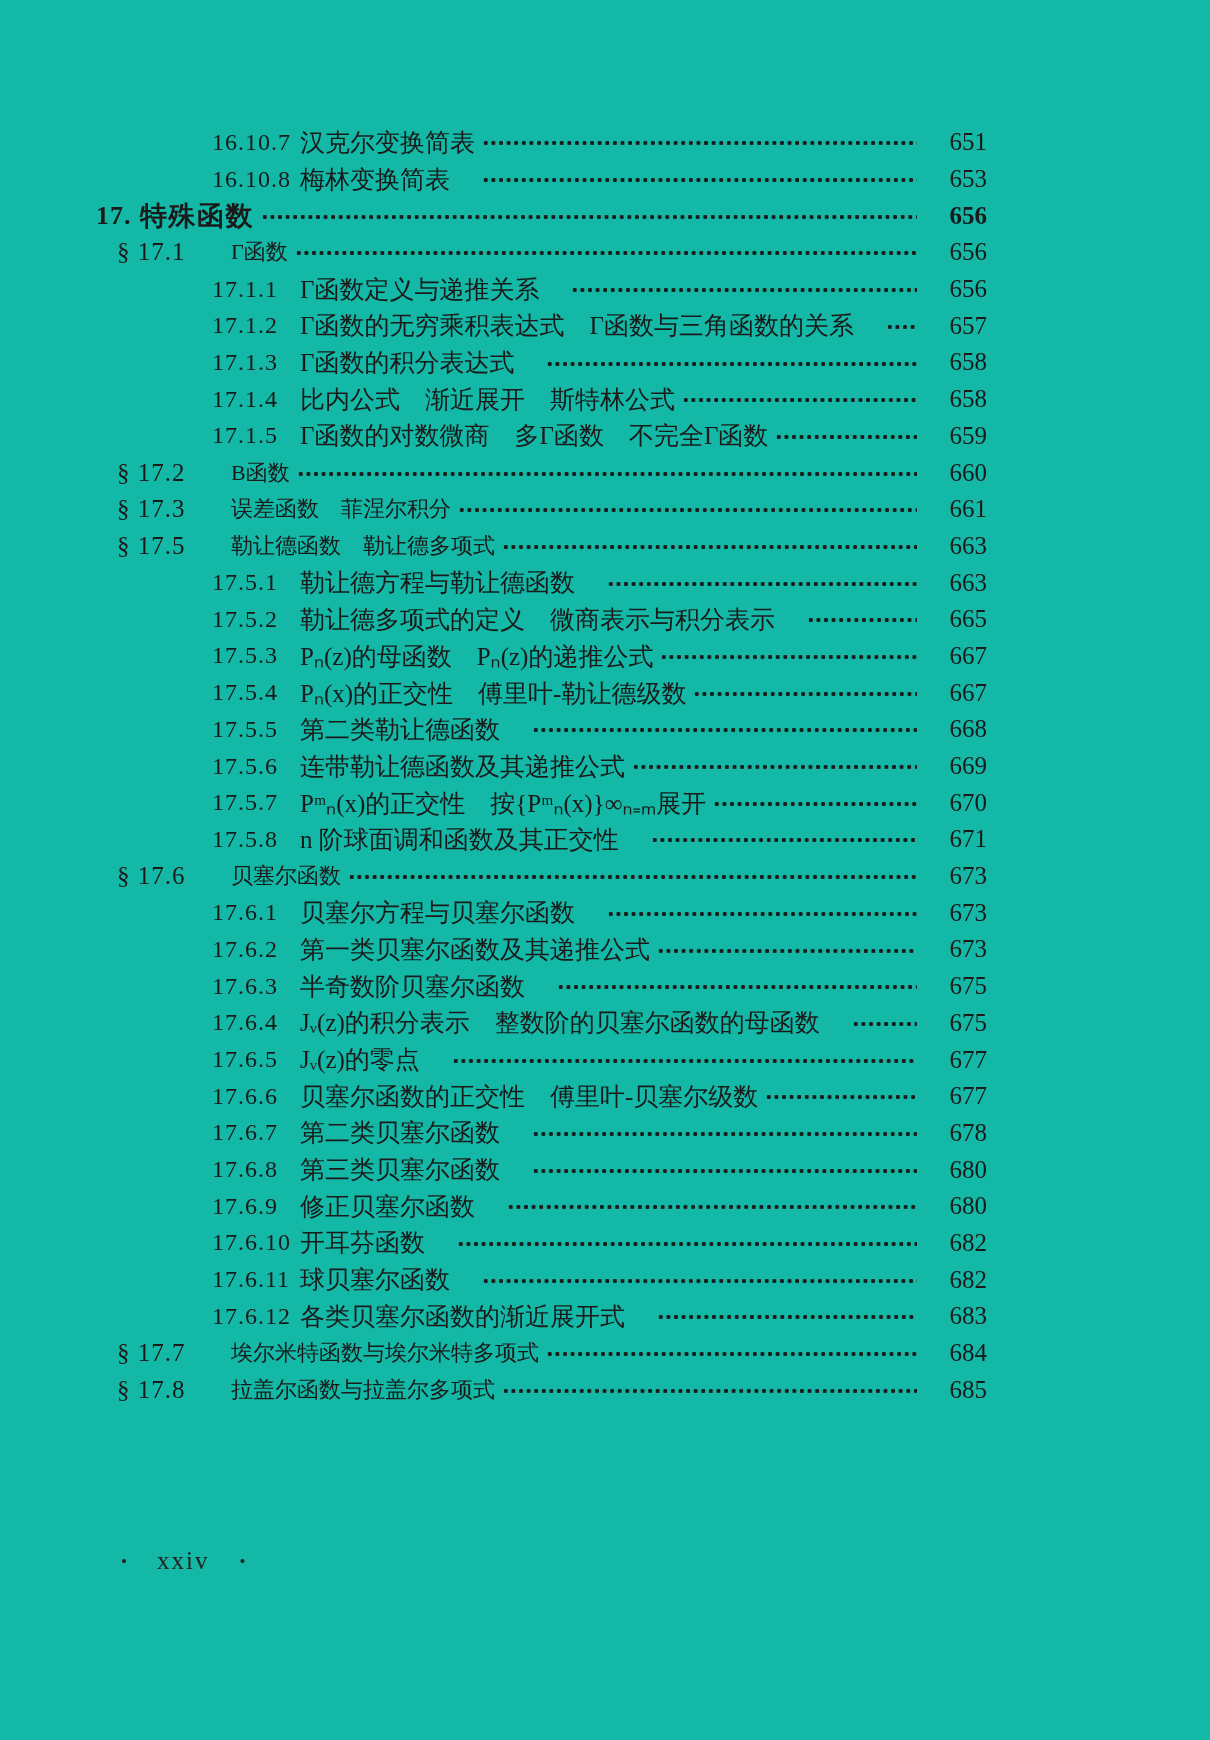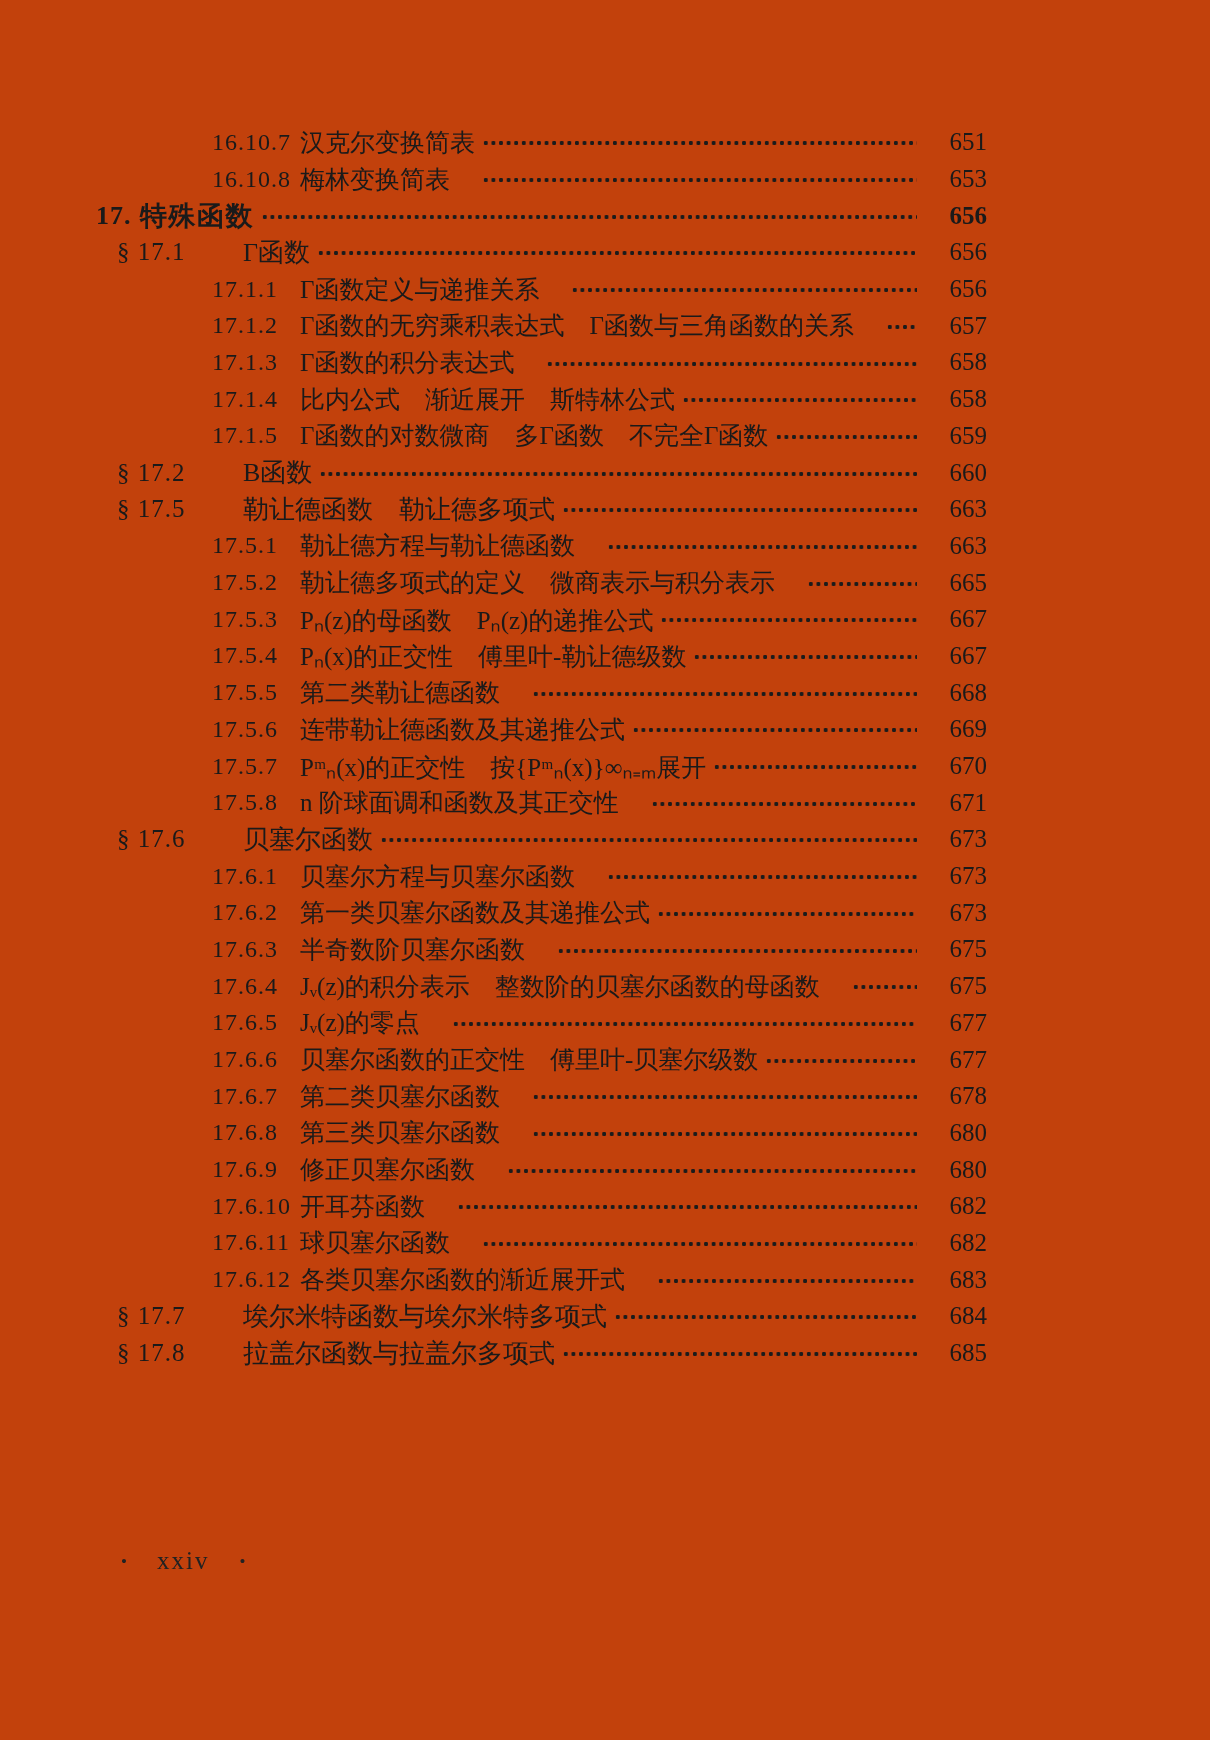--- a/index.html
+++ b/index.html
@@ -4,21 +4,21 @@
 <style>
   html, body { margin:0; padding:0; }
   body {
     width:1210px; height:1740px;
     font-family:"Liberation Serif", serif;
     background:#ffffff;
   }
   .page {
     position:relative;
     width:1210px; height:1740px;
-    background:#c2410c;
+    background:#14b8a6;
     overflow:hidden;
     color:#1a1a1a;
   }
   .toc {
     position:absolute;
     top:124px; left:0; right:223px;
   }
   .row {
     display:flex;
     align-items:center;
@@ -50,21 +50,21 @@
     flex:0 0 auto;
     width:60px;
     text-align:right;
     font-size:25px;
   }
   .level-chapter { font-weight:bold; padding-left:96px; }
   .level-chapter .num { width:44px; font-size:26px; }
   .level-chapter .title { font-size:27px; letter-spacing:1.5px; }
   .level-section { padding-left:117px; }
   .level-section .num { width:114px; font-size:25px; }
-  .level-section .title { font-size:26px;margin-left:12px; }
+  .level-section .title { font-size:22px; }
   .level-sub { padding-left:212px; }
   .level-sub .num { width:88px; font-size:24px; }
   .level-sub .title { font-size:25px;text-align:right; }
   .footer {
     position:absolute;
     left:121px; top:1547px;
     display:flex;
     align-items:center;
     color:#222;
   }
@@ -132,20 +132,26 @@
         <span class="num">17.1.5</span>
         <span class="title">Γ函数的对数微商　多Γ函数　不完全Γ函数</span>
         <span class="leader"></span>
         <span class="pg">659</span>
       </div>
       <div class="row level-section">
         <span class="num">§ 17.2</span>
         <span class="title">B函数</span>
         <span class="leader"></span>
         <span class="pg">660</span>
+      </div>
+      <div class="row level-section">
+        <span class="num">§ 17.3</span>
+        <span class="title">误差函数　菲涅尔积分</span>
+        <span class="leader"></span>
+        <span class="pg">661</span>
       </div>
       <div class="row level-section">
         <span class="num">§ 17.5</span>
         <span class="title">勒让德函数　勒让德多项式</span>
         <span class="leader"></span>
         <span class="pg">663</span>
       </div>
       <div class="row level-sub gap">
         <span class="num">17.5.1</span>
         <span class="title">勒让德方程与勒让德函数</span>

